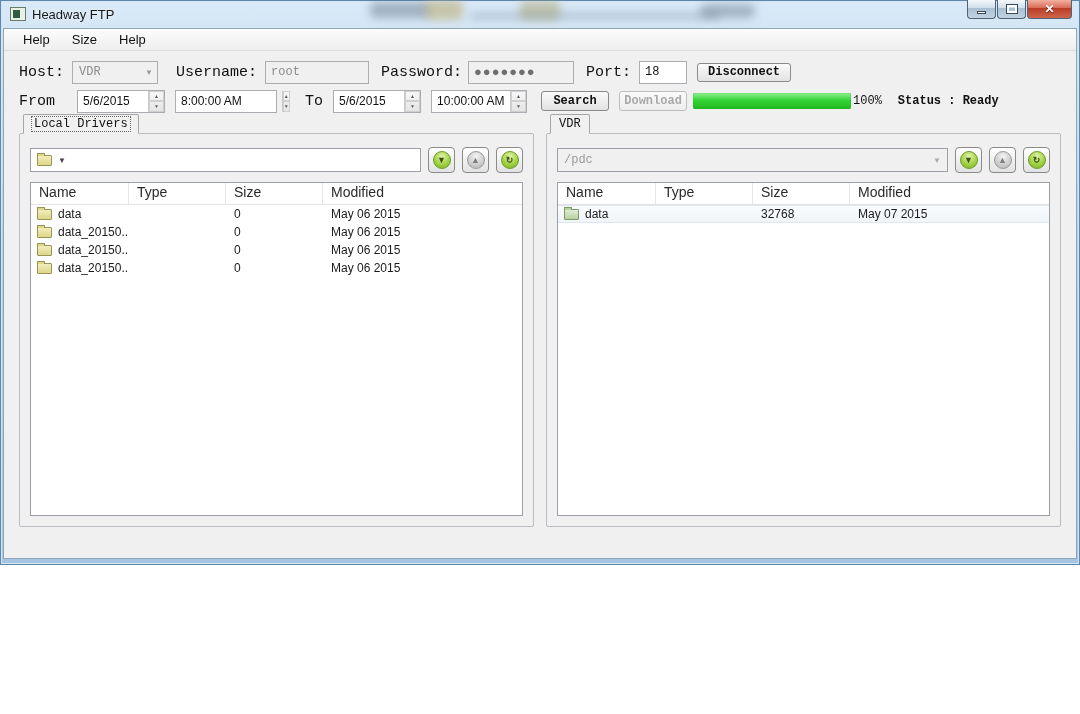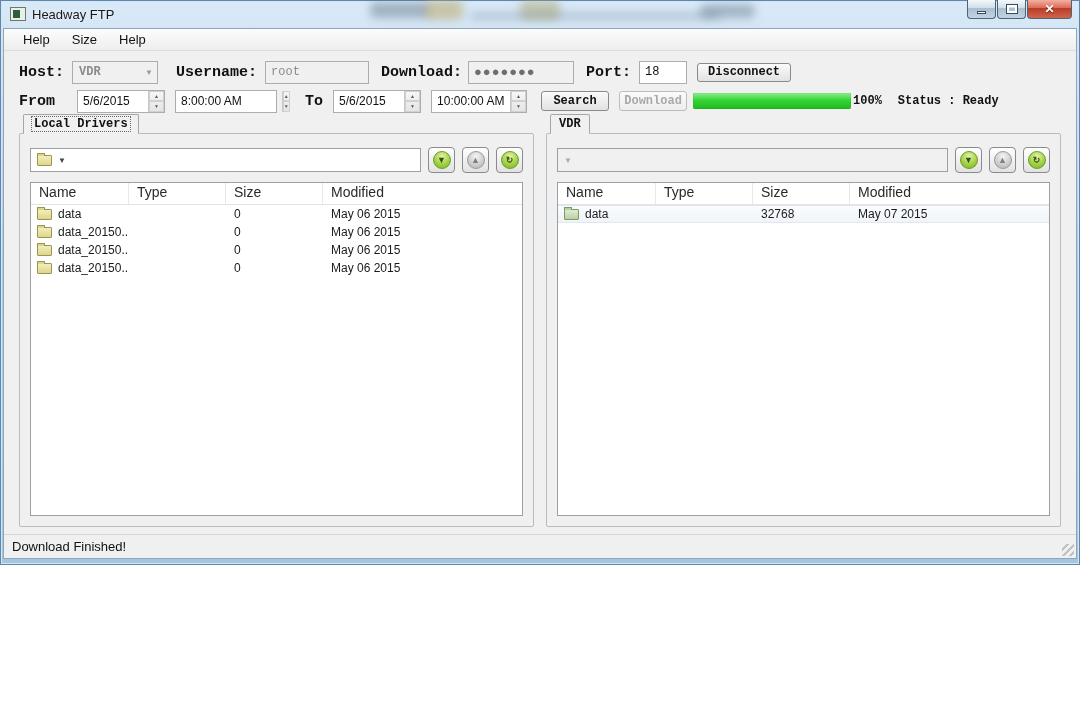--- a/index.html
+++ b/index.html
@@ -29,21 +29,21 @@
   .glyph-min { width:9px; height:3px; background:#fff; border:1px solid #3a4a58; margin-top:6px; }
   .glyph-max { width:10px; height:8px; border:2px solid #fff; box-shadow:0 0 0 1px #3a4a58; background:transparent; }
   .glyph-close { color:#fff; font-size:12px; font-weight:bold; text-shadow:0 1px 1px #6a1a0a; }
 
   
   .app { position:absolute; left:3px; right:3px; top:28px; bottom:6px; background:#f0f0f0; border:1px solid #8ea6ba; overflow:hidden; }
 
   .menubar { height:22px; background:linear-gradient(#fcfcfc,#eeeeee); border-bottom:1px solid #dcdcdc; display:flex; align-items:center; padding-left:8px; }
   .menu-item { font-size:13px; color:#111; padding:2px 11px; cursor:default; }
 
-  .mono { font-family:"Liberation Mono","DejaVu Sans Mono",monospace;font-weight:bold; }
+  .mono { font-family:"Liberation Mono","DejaVu Sans Mono",monospace; }
 
   
   .row1 { position:absolute; top:28px; left:0; right:0; height:30px; display:flex; align-items:center; padding-left:15px; }
   .row2 { position:absolute; top:58px; left:0; right:0; height:28px; display:flex; align-items:center; padding-left:15px; }
   .lbl { font-size:15px; color:#111; white-space:pre; }
 
   .combo { height:23px; border:1px solid #abadb3; background:#f0f0f0; display:flex; align-items:center; padding:0 4px 0 6px; }
   .combo .val { flex:1; font-size:12px; color:#8b8b8b; }
   .combo .arrow { font-size:8px; color:#9a9a9a; }
   .field { height:23px; border:1px solid #abadb3; font-size:12px; padding:0 5px; color:#8b8b8b; background:#f0f0f0; font-family:"Liberation Mono","DejaVu Sans Mono",monospace; }
@@ -141,21 +141,21 @@
     </div>
 
     <div class="row1">
       <span class="lbl mono">Host:</span>
       <div class="combo w86 ml8">
         <span class="val mono">VDR</span>
         <span class="arrow">▼</span>
       </div>
       <span class="lbl mono ml18">Username:</span>
       <div class="field w104 ml8" style="display:flex;align-items:center;">root</div>
-      <span class="lbl mono ml12">Download:</span>
+      <span class="lbl mono ml12">Password:</span>
       <div class="field pwfield w106 ml6">●●●●●●●</div>
       <span class="lbl mono ml12">Port:</span>
       <div class="field enabled w48 ml8" style="display:flex;align-items:center;">18</div>
       <button class="btn ml10" style="height:19px;">Disconnect</button>
     </div>
 
     <div class="row2">
       <span class="lbl mono">From</span>
       <div class="spinbox w88 ml22">
         <span class="sval">5/6/2015</span>
@@ -262,20 +262,21 @@
         </div>
       </div>
 
       <div class="panel">
         <div class="tab">
           <span class="mono">VDR</span>
         </div>
         <div class="gbox">
           <div class="pathbar">
             <div class="pathcombo disabled">
+              <span class="ptxt mono">/pdc</span>
               <span class="arrow">▼</span>
             </div>
             <div class="orb-btn">
                 <div class="orb">▼</div>
               </div>
             <div class="orb-btn">
                 <div class="orb gray">▲</div>
               </div>
             <div class="orb-btn">
                 <div class="orb">↻</div>
@@ -296,19 +297,15 @@
               <div class="cell"></div>
               <div class="cell">32768</div>
               <div class="cell">May 07 2015</div>
             </div>
           </div>
         </div>
       </div>
 
     </div>
 
-    <div class="statusbar">
-      <span class="stat">Download Finished!</span>
-      <div class="grip"></div>
-    </div>
 
   </div>
 </div>
 
 </body></html>

